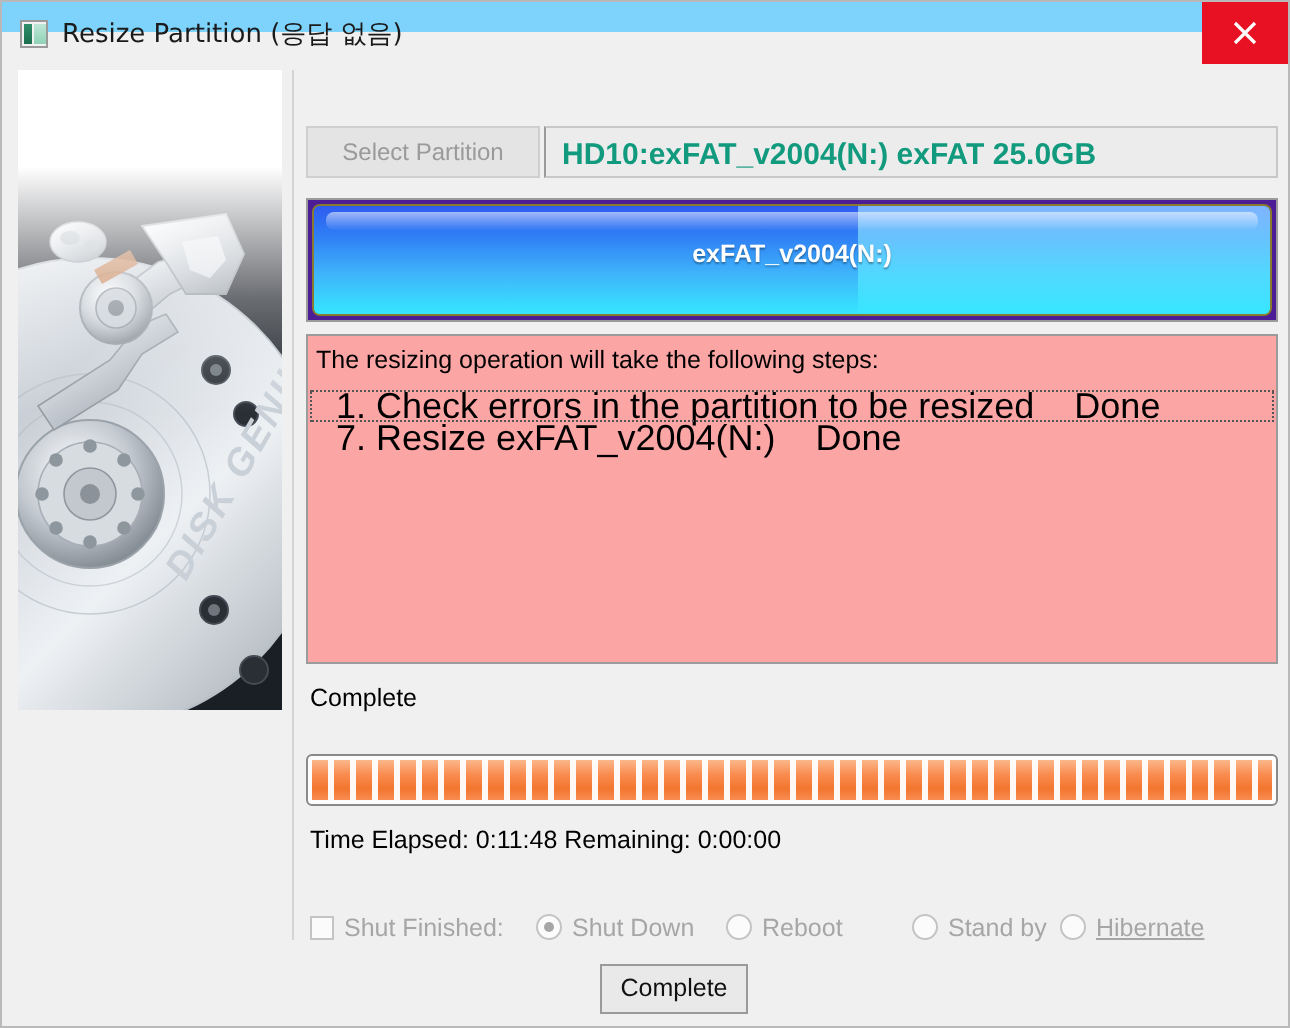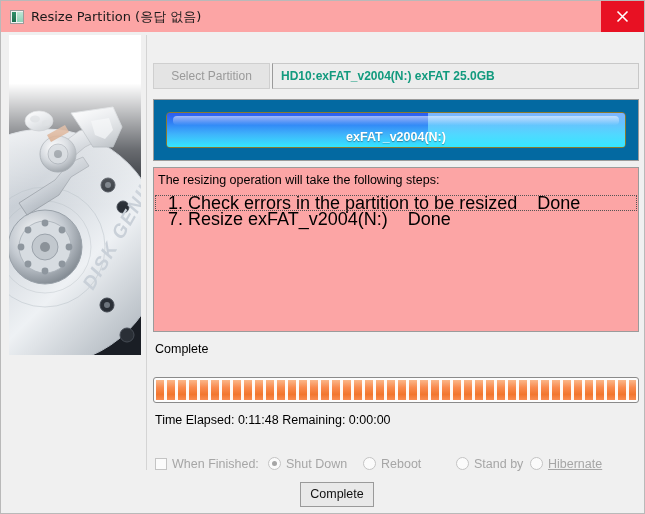--- a/index.html
+++ b/index.html
@@ -23,22 +23,22 @@
     width: 645px; height: 514px;
     background: #f0f0f0;
     border: 1px solid #b9b9b9;
     box-sizing: border-box;
   }
 
   
   #titlebar {
     position: absolute;
     left: 0; top: 0;
-    width: 100%; height: 31px;
-    background: #fca5a5;
+    width: 100%; height: 15px;
+    background: #7dd3fc;
     box-sizing: border-box;
   }
   #title-icon {
     position: absolute;
     left: 9px; top: 9px;
     width: 14px; height: 14px;
     background: #f2f2f2;
     border: 1px solid #9a9a9a;
     box-sizing: border-box;
     overflow: hidden;
@@ -112,32 +112,32 @@
     width: 367px; height: 26px;
     background: #ececec;
     border: 1px solid #c8c8c8;
     border-left: 1px solid #9a9a9a;
     box-sizing: border-box;
   }
   #partition-label {
     position: absolute; left: 8px; top: 5px;
     color: #129a7e;
     font-weight: bold;
-    font-size: 12px;
+    font-size: 15px;
     white-space: nowrap;
   }
 
   
   #partition-map-frame {
     position: absolute; left: 0; top: 36px;
     width: 486px; height: 62px;
-    background: #0369a1;
+    background: #4c1d95;
     border: 1px solid #9b9b9b;
     box-sizing: border-box;
-    padding: 12px;
+    padding: 2px;
   }
   #partition-block {
     position: relative;
     width: 100%; height: 100%;
     border: 1px solid #8a7a2e;
     border-radius: 4px;
     box-sizing: border-box;
     overflow: hidden;
     background: linear-gradient(180deg,#2f5cf0 0%, #2f7ff5 28%, #3fb3fb 62%, #36e6ff 100%);
   }
@@ -438,21 +438,21 @@
     <div id="progress-frame">
       <div id="progress-fill" style="width: 100%;">
         <div id="progress-stripes"></div>
       </div>
     </div>
 
     <div id="time-text">Time Elapsed:  0:11:48  Remaining:  0:00:00</div>
 
     <div id="finish-row">
       <div class="chk-wrap" style="left:0px;">
-        <span class="chk-box"></span><span>When Finished:</span>
+        <span class="chk-box"></span><span>Shut Finished:</span>
       </div>
       <div class="radio-wrap" style="left:113px;">
         <span class="radio-circle checked"></span><span>Shut Down</span>
       </div>
       <div class="radio-wrap" style="left:208px;">
         <span class="radio-circle"></span><span>Reboot</span>
       </div>
       <div class="radio-wrap" style="left:301px;">
         <span class="radio-circle"></span><span>Stand by</span>
       </div>

